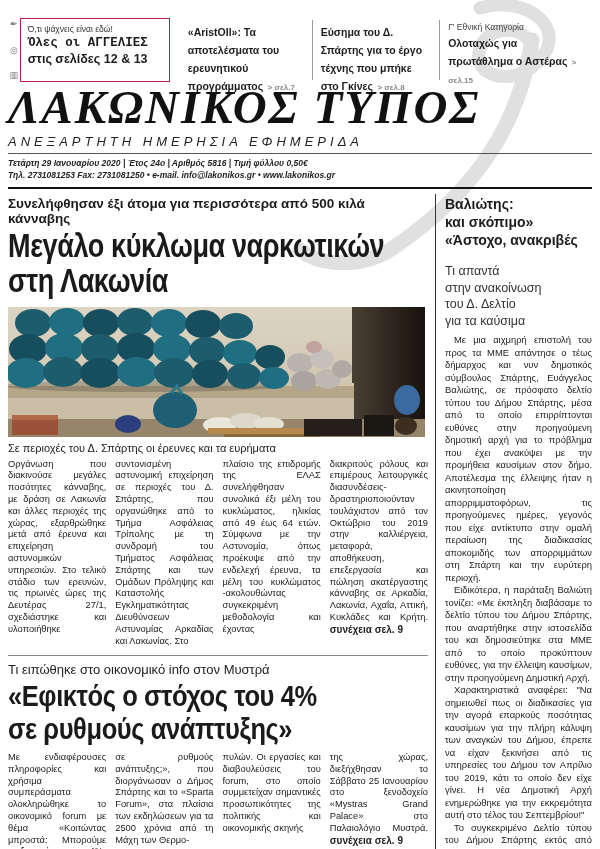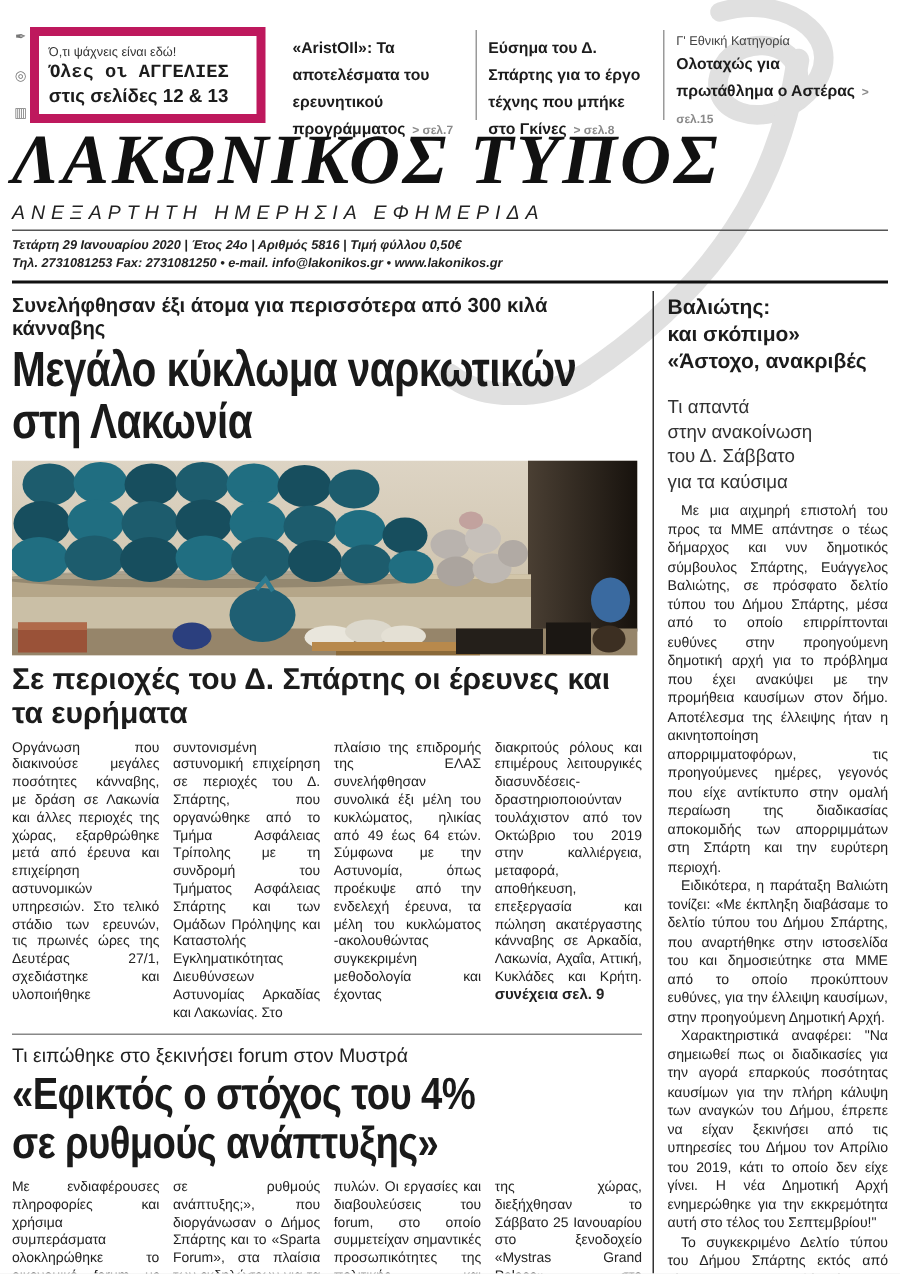--- a/index.html
+++ b/index.html
@@ -8,21 +8,21 @@
   .inner{position:relative;padding:0 8px;z-index:1;}
 
   
   .wm{position:absolute;top:0;right:0;z-index:0;opacity:.55;}
 
   
   .topstrip{display:flex;align-items:stretch;margin-top:18px;height:64px;position:relative;z-index:1;}
   .iconcol{width:13px;display:flex;flex-direction:column;justify-content:space-between;
            padding:2px 0;color:#777;font-size:9px;line-height:1;}
   .iconcol span{display:block;text-align:center;}
-  .clsbox{width:148px;border:6px solid #be185d;padding:5px 7px 4px;margin-right:10px;}
+  .clsbox{width:148px;border:1px solid #be185d;padding:5px 7px 4px;margin-right:10px;}
   .cls1{font-size:8.5px;color:#333;}
   .cls2{font-size:12.5px;font-weight:bold;margin-top:2px;font-family:Liberation Mono, monospace;}
   .cls3{font-size:12.5px;font-weight:bold;margin-top:2px;}
   .teaser{padding:4px 8px 0 8px;}
   .teaser .tkick{font-size:8.5px;color:#444;margin-bottom:1px;}
   .teaser .ttl{font-size:10.5px;font-weight:bold;line-height:1.25;}
   .teaser .pref{font-size:8px;font-weight:bold;color:#8a8a8a;}
   .t1{width:128px;}
   .t2{width:122px;}
   .t3{width:150px;}
@@ -40,21 +40,21 @@
   
   .content{display:flex;margin-top:5px;position:relative;z-index:1;}
   main{width:420px;flex:0 0 auto;}
   aside{flex:1;border-left:1px solid #333;margin-left:7px;padding-left:9px;min-width:0;}
 
   .lead-kicker{font-size:13.5px;font-weight:bold;margin:2px 0 3px 0;}
   .headline{font-weight:800;color:#1a1a1a;transform:scaleX(.82);transform-origin:left;
             font-size:33px;line-height:1.06;letter-spacing:-.5px;white-space:nowrap;margin:0 0 8px 0;}
   .headline div{display:block;}
   .photo{display:block;margin:0 0 5px 0;}
-  .subhead{font-size:20px;font-weight:700;margin:3px 0 5px 0;}
+  .subhead{font-size:11px;font-weight:400;margin:3px 0 5px 0;}
   .cols{display:flex;gap:9px;}
   .col{flex:1;font-size:9.3px;line-height:1.27;text-align:justify;color:#222;min-width:0;}
   .cont{font-weight:bold;font-size:10px;white-space:nowrap;}
   .storysep{border:none;border-top:1px solid #888;margin:8px 0 6px 0;}
   .forum-kicker{font-size:13px;color:#222;margin:0 0 3px 0;}
   .headline2{font-weight:800;color:#1a1a1a;transform:scaleX(.85);transform-origin:left;
              font-size:30px;line-height:1.08;letter-spacing:-.5px;white-space:nowrap;margin:0 0 7px 0;}
 
   
   .s-title{font-size:14px;font-weight:bold;line-height:1.3;margin:1px 0 14px 0;}
@@ -106,21 +106,21 @@
       <div class="tagline">ΑΝΕΞΑΡΤΗΤΗ ΗΜΕΡΗΣΙΑ ΕΦΗΜΕΡΙΔΑ</div>
       <hr class="mrule">
       <div class="issue">Τετάρτη 29 Ιανουαρίου 2020 | Έτος 24ο | Αριθμός 5816 | Τιμή φύλλου 0,50€</div>
       <div class="contactline">Τηλ. 2731081253 Fax: 2731081250 • e-mail. info@lakonikos.gr • www.lakonikos.gr</div>
       <hr class="thickrule">
     </div>
 
     <div class="content">
       <main>
 
-        <div class="lead-kicker">Συνελήφθησαν έξι άτομα για περισσότερα από 300 κιλά κάνναβης</div>
+        <div class="lead-kicker">Συνελήφθησαν έξι άτομα για περισσότερα από 500 κιλά κάνναβης</div>
         <div class="headline">
           <div>Μεγάλο κύκλωμα ναρκωτικών</div>
           <div>στη Λακωνία</div>
         </div>
 
         <svg class="photo" width="417" height="130" viewBox="0 0 417 130">
           <defs>
             <linearGradient id="wall" x1="0" y1="0" x2="0" y2="1">
               <stop offset="0" stop-color="#ddd4c4"></stop>
                 <stop offset="1" stop-color="#c9bda4"></stop>
@@ -203,21 +203,21 @@
           <div class="col">συντονισμένη αστυνομική επιχείρηση σε περιοχές του Δ. Σπάρτης, που οργανώθηκε από το Τμήμα Ασφάλειας Τρίπολης με τη συνδρομή του Τμήματος Ασφάλειας Σπάρτης και των Ομάδων Πρόληψης και Καταστολής Εγκληματικότητας Διευθύνσεων Αστυνομίας Αρκαδίας και Λακωνίας. Στο</div>
           <div class="col">πλαίσιο της επιδρομής της ΕΛΑΣ συνελήφθησαν συνολικά έξι μέλη του κυκλώματος, ηλικίας από 49 έως 64 ετών. Σύμφωνα με την Αστυνομία, όπως προέκυψε από την ενδελεχή έρευνα, τα μέλη του κυκλώματος -ακολουθώντας συγκεκριμένη μεθοδολογία και έχοντας</div>
           <div class="col">
             <span>διακριτούς ρόλους και επιμέρους λειτουργικές διασυνδέσεις- δραστηριοποιούνταν τουλάχιστον από τον Οκτώβριο του 2019 στην καλλιέργεια, μεταφορά, αποθήκευση, επεξεργασία και πώληση ακατέργαστης κάνναβης σε Αρκαδία, Λακωνία, Αχαΐα, Αττική, Κυκλάδες και Κρήτη.</span>
             <span class="cont">συνέχεια σελ. 9</span>
           </div>
         </div>
 
         <hr class="storysep">
 
-        <div class="forum-kicker">Τι ειπώθηκε στο ξεκινήσει forum στον Μυστρά</div>
+        <div class="forum-kicker">Τι ειπώθηκε στο οικονομικό info στον Μυστρά</div>
         <div class="headline2">
           <div>«Εφικτός ο στόχος του 4%</div>
           <div>σε ρυθμούς ανάπτυξης»</div>
         </div>
         <div class="cols">
           <div class="col">Με ενδιαφέρουσες πληροφορίες και χρήσιμα συμπεράσματα ολοκληρώθηκε το οικονομικό forum με θέμα «Κοιτώντας μπροστά: Μπορούμε να ξεπεράσουμε το 4%</div>
           <div class="col">σε ρυθμούς ανάπτυξης;», που διοργάνωσαν ο Δήμος Σπάρτης και το «Sparta Forum», στα πλαίσια των εκδηλώσεων για τα 2500 χρόνια από τη Μάχη των Θερμο-</div>
           <div class="col">πυλών. Οι εργασίες και διαβουλεύσεις του forum, στο οποίο συμμετείχαν σημαντικές προσωπικότητες της πολιτικής και οικονομικής σκηνής</div>
           <div class="col">
             <span>της χώρας, διεξήχθησαν το Σάββατο 25 Ιανουαρίου στο ξενοδοχείο «Mystras Grand Palace» στο Παλαιολόγιο Μυστρά.</span>
@@ -229,21 +229,21 @@
 
       <aside>
         <div class="s-title">
           <div>Βαλιώτης:</div>
           <div>και σκόπιμο»</div>
           <div>«Άστοχο, ανακριβές</div>
         </div>
         <div class="s-deck">
           <div>Τι απαντά</div>
           <div>στην ανακοίνωση</div>
-          <div>του Δ. Σάββατο</div>
+          <div>του Δ. Δελτίο</div>
           <div>για τα καύσιμα</div>
         </div>
         <div class="s-body">
           <p>Με μια αιχμηρή επιστολή του προς τα ΜΜΕ απάντησε ο τέως δήμαρχος και νυν δημοτικός σύμβουλος Σπάρτης, Ευάγγελος Βαλιώτης, σε πρόσφατο δελτίο τύπου του Δήμου Σπάρτης, μέσα από το οποίο επιρρίπτονται ευθύνες στην προηγούμενη δημοτική αρχή για το πρόβλημα που έχει ανακύψει με την προμήθεια καυσίμων στον δήμο. Αποτέλεσμα της έλλειψης ήταν η ακινητοποίηση απορριμματοφόρων, τις προηγούμενες ημέρες, γεγονός που είχε αντίκτυπο στην ομαλή περαίωση της διαδικασίας αποκομιδής των απορριμμάτων στη Σπάρτη και την ευρύτερη περιοχή.</p>
           <p>Ειδικότερα, η παράταξη Βαλιώτη τονίζει: «Με έκπληξη διαβάσαμε το δελτίο τύπου του Δήμου Σπάρτης, που αναρτήθηκε στην ιστοσελίδα του και δημοσιεύτηκε στα ΜΜΕ από το οποίο προκύπτουν ευθύνες, για την έλλειψη καυσίμων, στην προηγούμενη Δημοτική Αρχή.</p>
           <p>Χαρακτηριστικά αναφέρει: "Να σημειωθεί πως οι διαδικασίες για την αγορά επαρκούς ποσότητας καυσίμων για την πλήρη κάλυψη των αναγκών του Δήμου, έπρεπε να είχαν ξεκινήσει από τις υπηρεσίες του Δήμου τον Απρίλιο του 2019, κάτι το οποίο δεν είχε γίνει. Η νέα Δημοτική Αρχή ενημερώθηκε για την εκκρεμότητα αυτή στο τέλος του Σεπτεμβρίου!"</p>
           <p>Το συγκεκριμένο Δελτίο τύπου του Δήμου Σπάρτης εκτός από "άστοχο" και "ανακριβές" ήταν και "σκόπιμο", προκειμένου να αποποιηθούν κάποιοι τις ευθύνες τους και να επιρρίψουν ευθύνες στην προηγούμενη διοίκηση».</p>
         </div>
 
       </aside>

